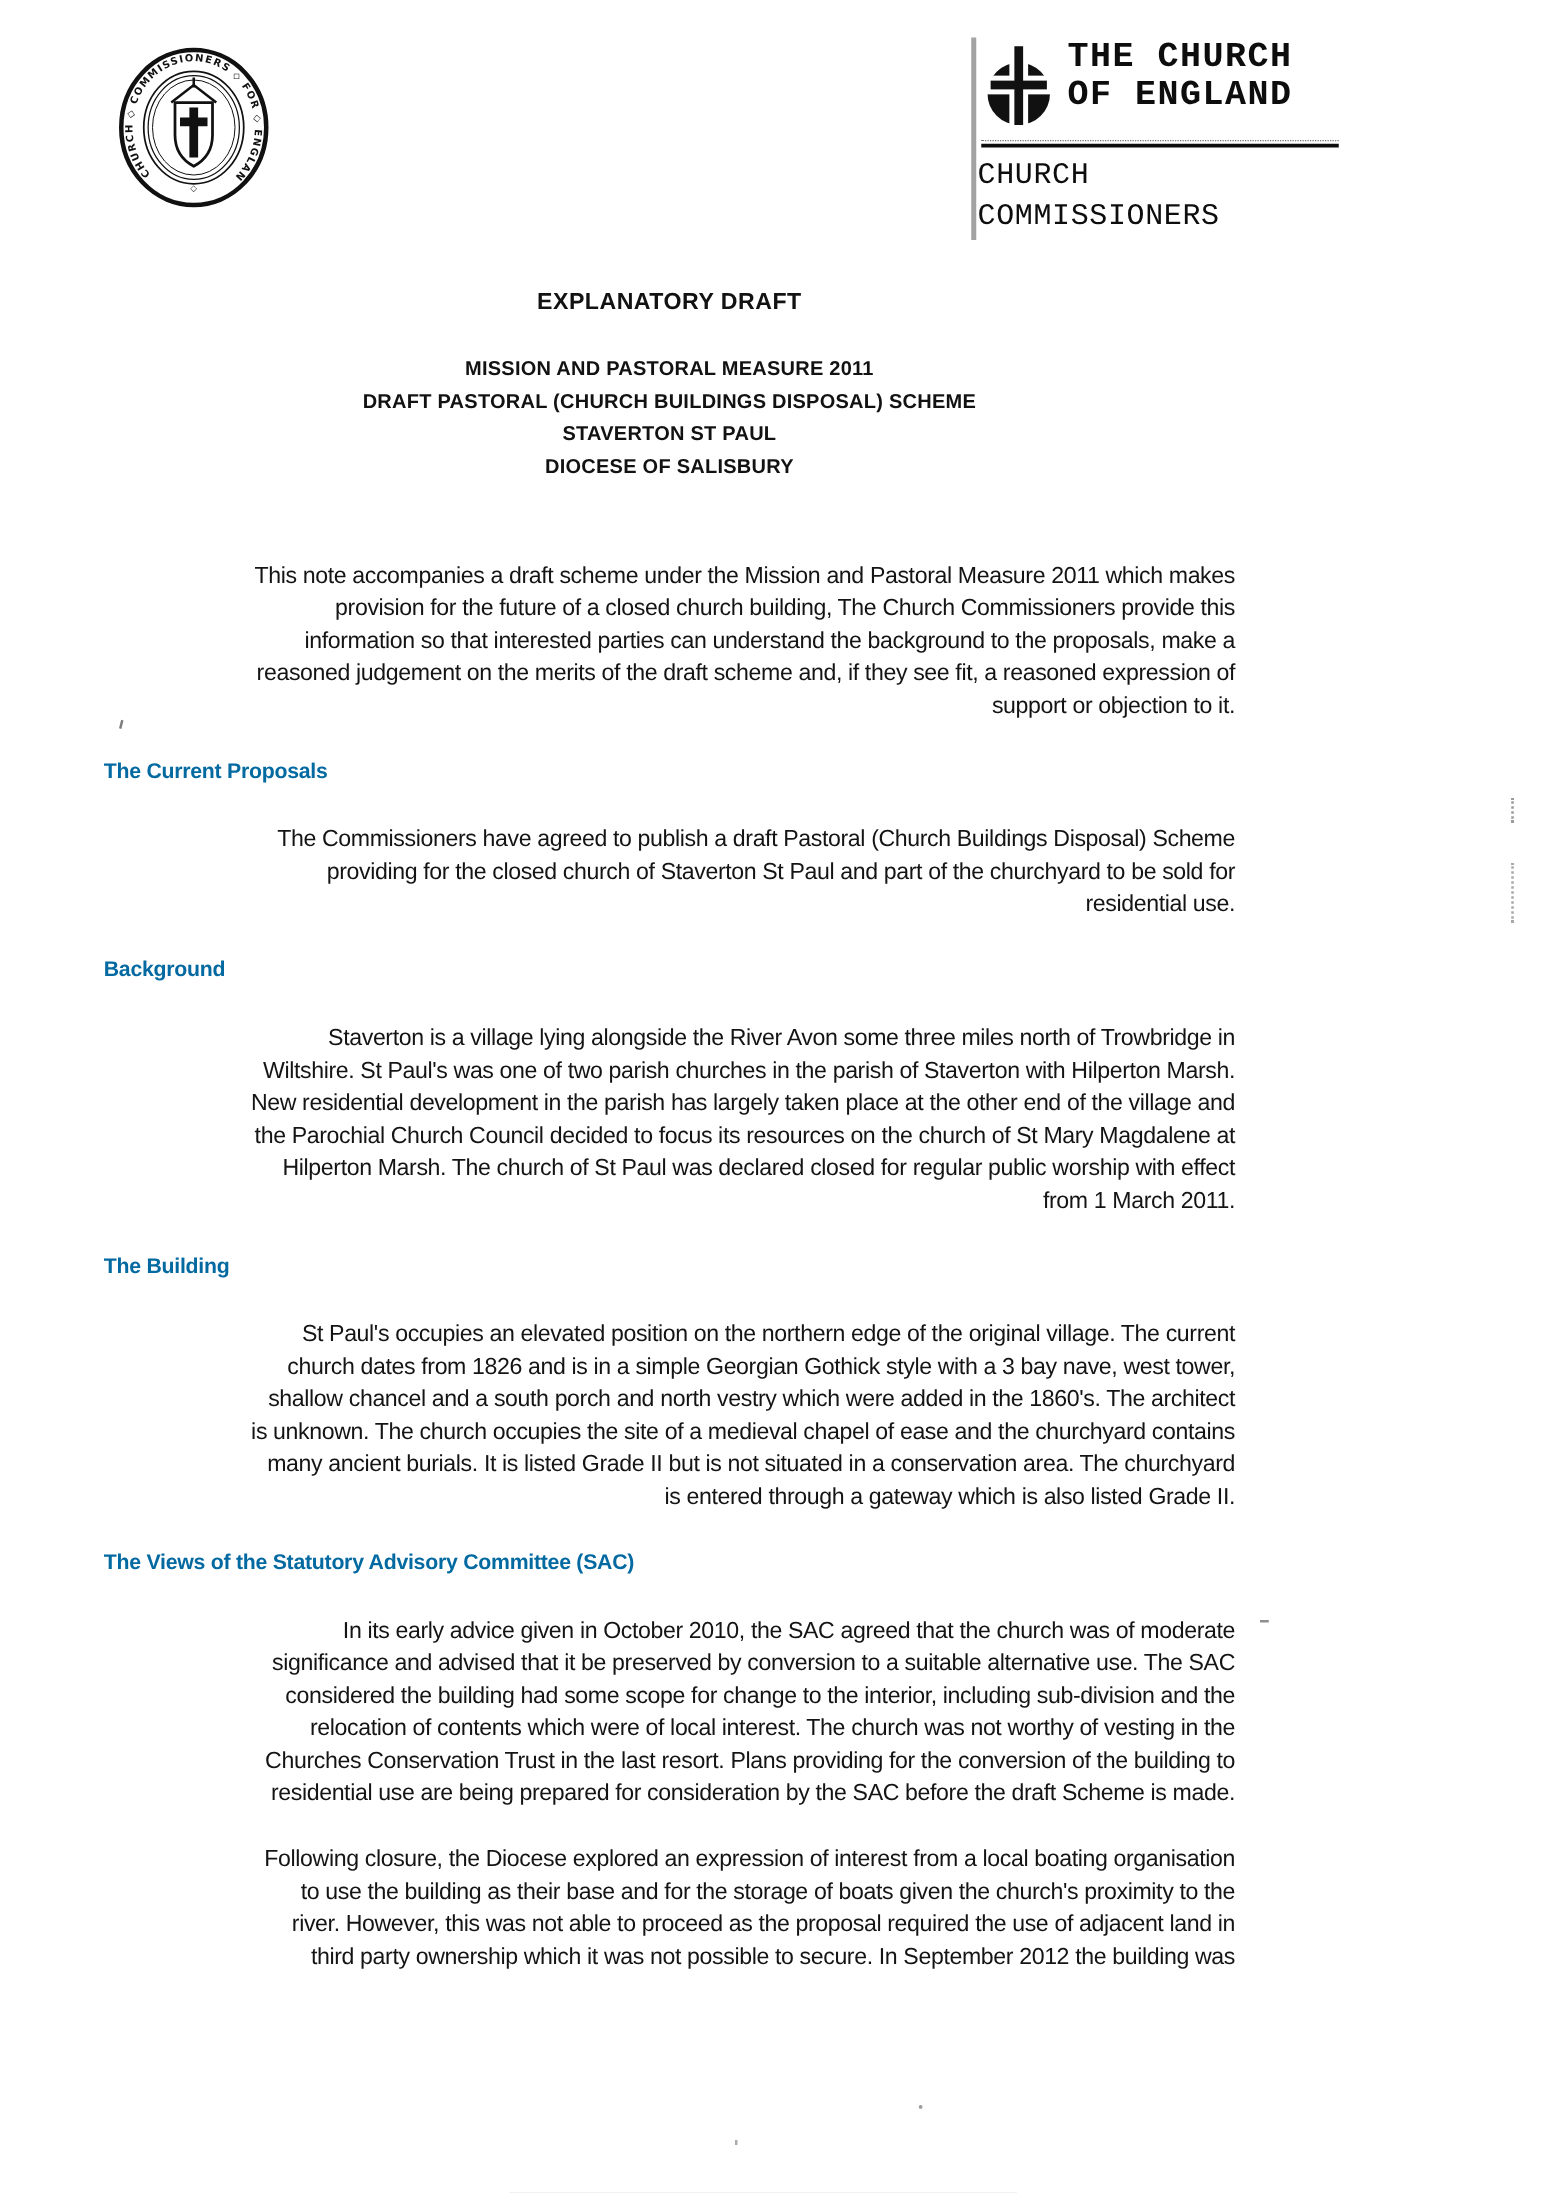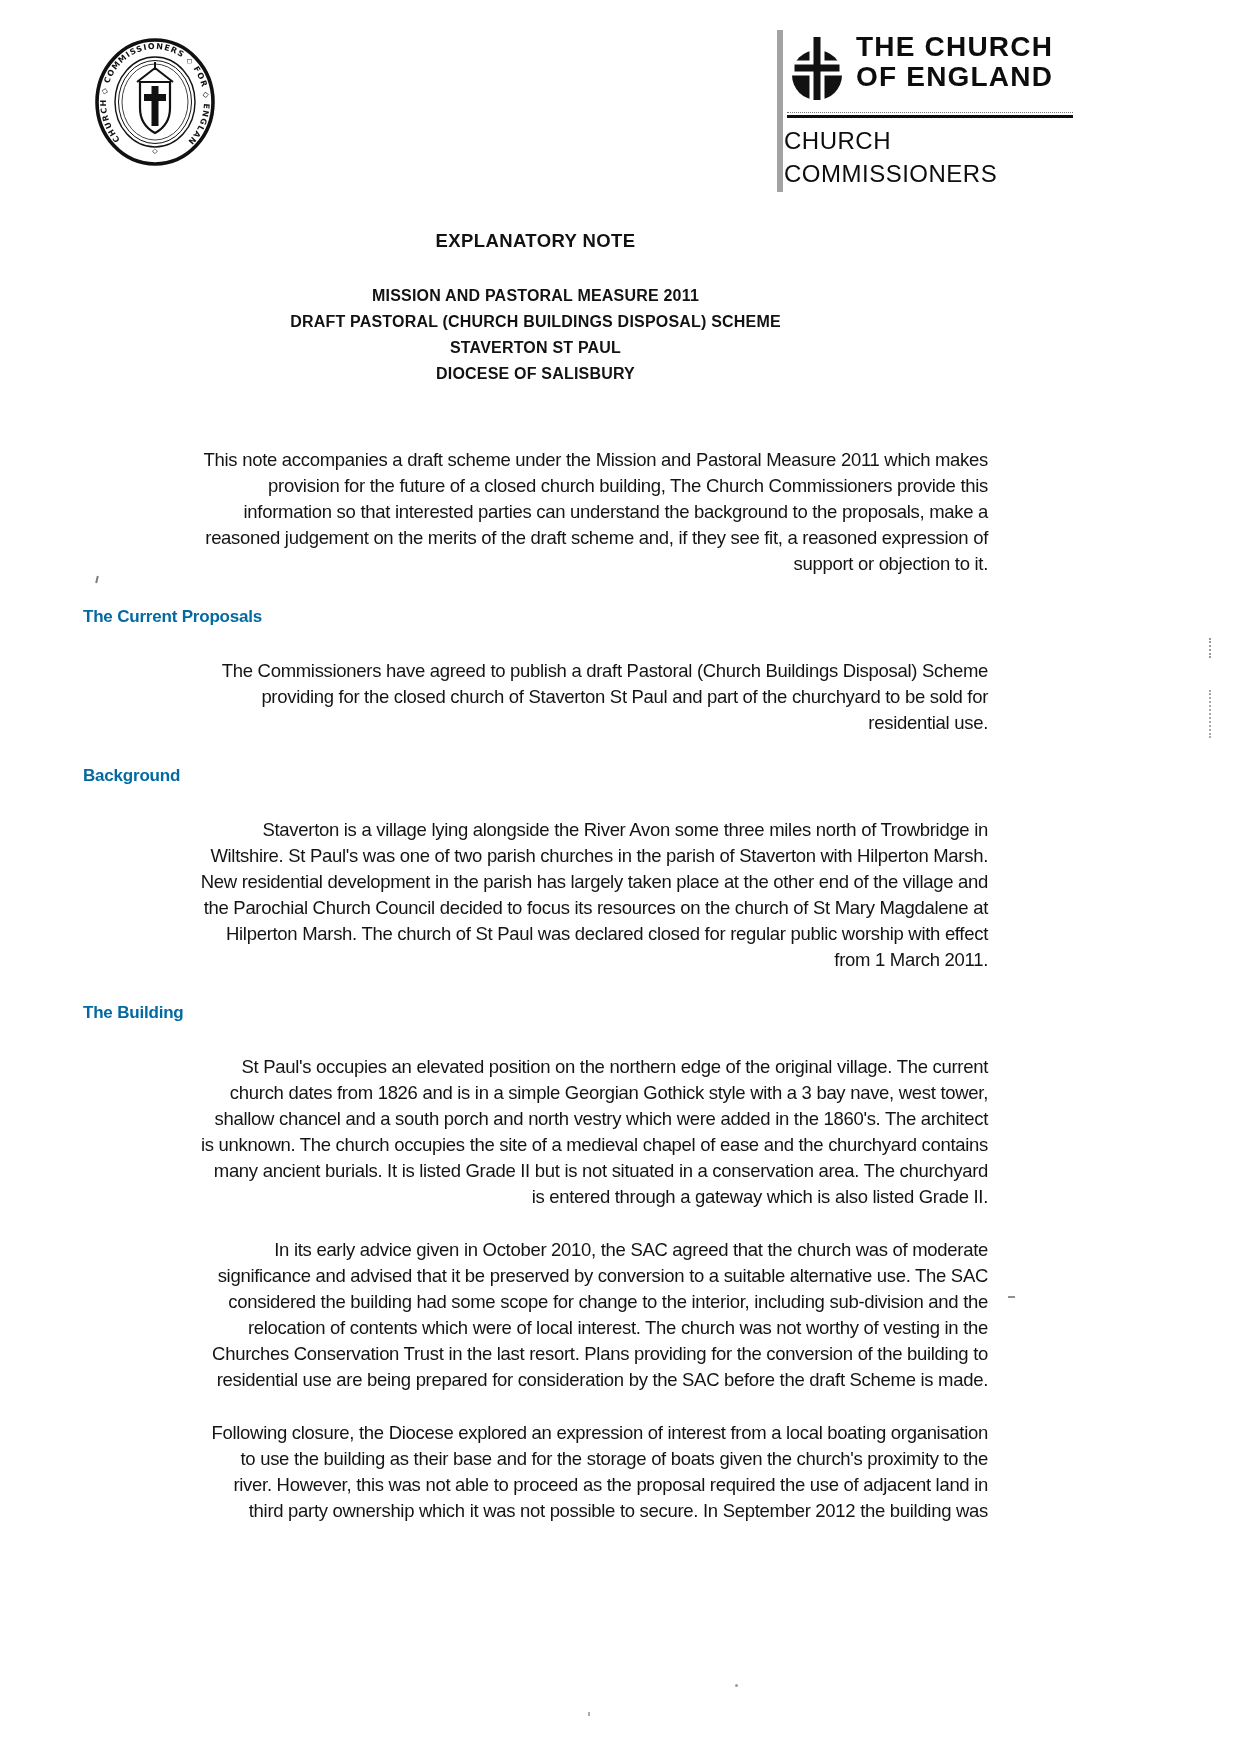--- a/index.html
+++ b/index.html
@@ -10,21 +10,22 @@
     color:#121212;
   }
 
   
   .seal { position:absolute; left:92px; top:36px; width:126px; height:132px; }
   .seal svg { width:100%; height:100%; }
 
   
   .letterhead-right {
     position:absolute; left:777px; top:30px; width:292px; height:162px;
-    border-left:6px solid #a3a3a3;
+    border-left:4px solid #a3a3a3;
+    font-family:Liberation Mono, monospace;
   }
   .coe-logo { position:absolute; left:5px; top:6px; width:58px; height:66px; }
   .coe-name {
     position:absolute; left:73px; top:2px;
     font-size:28px; line-height:30px; font-weight:700; letter-spacing:1.2px;
     white-space:pre; color:#0d0d0d;
   }
   .lh-rule { position:absolute; left:4px; right:2px; top:82px; }
   .lh-rule .thin { height:0; border-top:1px dotted #777; margin-bottom:2px; }
   .lh-rule .thick { height:3px; background:#0d0d0d; }
@@ -102,21 +103,21 @@
 OF ENGLAND</div>
     <div class="lh-rule">
       <div class="thin"></div>
         <div class="thick"></div>
     </div>
     <div class="dept-name">CHURCH
 COMMISSIONERS</div>
   </div>
 
   <div class="content">
-    <div class="title-heading">EXPLANATORY NOTE</div>
+    <div class="title-heading">EXPLANATORY DRAFT</div>
     <div class="title-lines">MISSION AND PASTORAL MEASURE 2011
 DRAFT PASTORAL (CHURCH BUILDINGS DISPOSAL) SCHEME
 STAVERTON ST PAUL
 DIOCESE OF SALISBURY</div>
 
     <p class="para">This note accompanies a draft scheme under the Mission and Pastoral Measure 2011 which makes
 provision for the future of a closed church building, The Church Commissioners provide this
 information so that interested parties can understand the background to the proposals, make a
 reasoned judgement on the merits of the draft scheme and, if they see fit, a reasoned expression of
 support or objection to it.</p>
@@ -142,20 +143,21 @@
       <h2 class="sec-heading">The Building</h2>
       <p class="para">St Paul's occupies an elevated position on the northern edge of the original village. The current
 church dates from 1826 and is in a simple Georgian Gothick style with a 3 bay nave, west tower,
 shallow chancel and a south porch and north vestry which were added in the 1860's. The architect
 is unknown. The church occupies the site of a medieval chapel of ease and the churchyard contains
 many ancient burials. It is listed Grade II but is not situated in a conservation area. The churchyard
 is entered through a gateway which is also listed Grade II.</p>
     </section>
 
     <section>
+      <h2 class="sec-heading">The Views of the Statutory Advisory Committee (SAC)</h2>
       <p class="para">In its early advice given in October 2010, the SAC agreed that the church was of moderate
 significance and advised that it be preserved by conversion to a suitable alternative use. The SAC
 considered the building had some scope for change to the interior, including sub-division and the
 relocation of contents which were of local interest. The church was not worthy of vesting in the
 Churches Conservation Trust in the last resort. Plans providing for the conversion of the building to
 residential use are being prepared for consideration by the SAC before the draft Scheme is made.</p>
     </section>
 
     <section>
       <p class="para">Following closure, the Diocese explored an expression of interest from a local boating organisation

